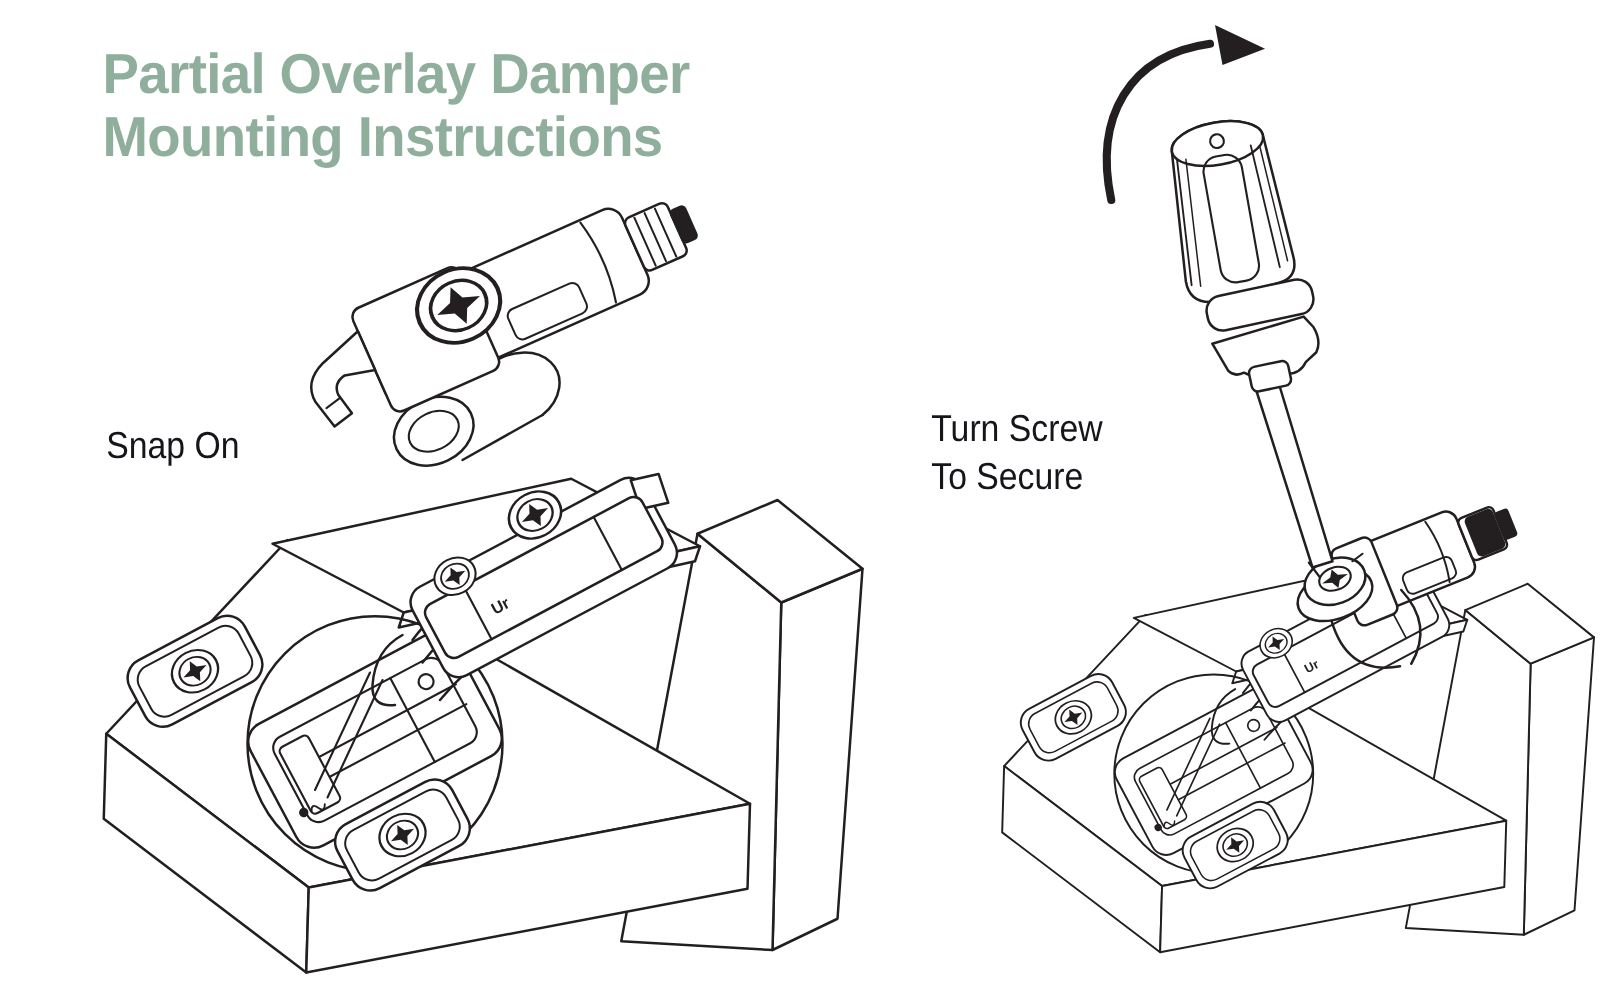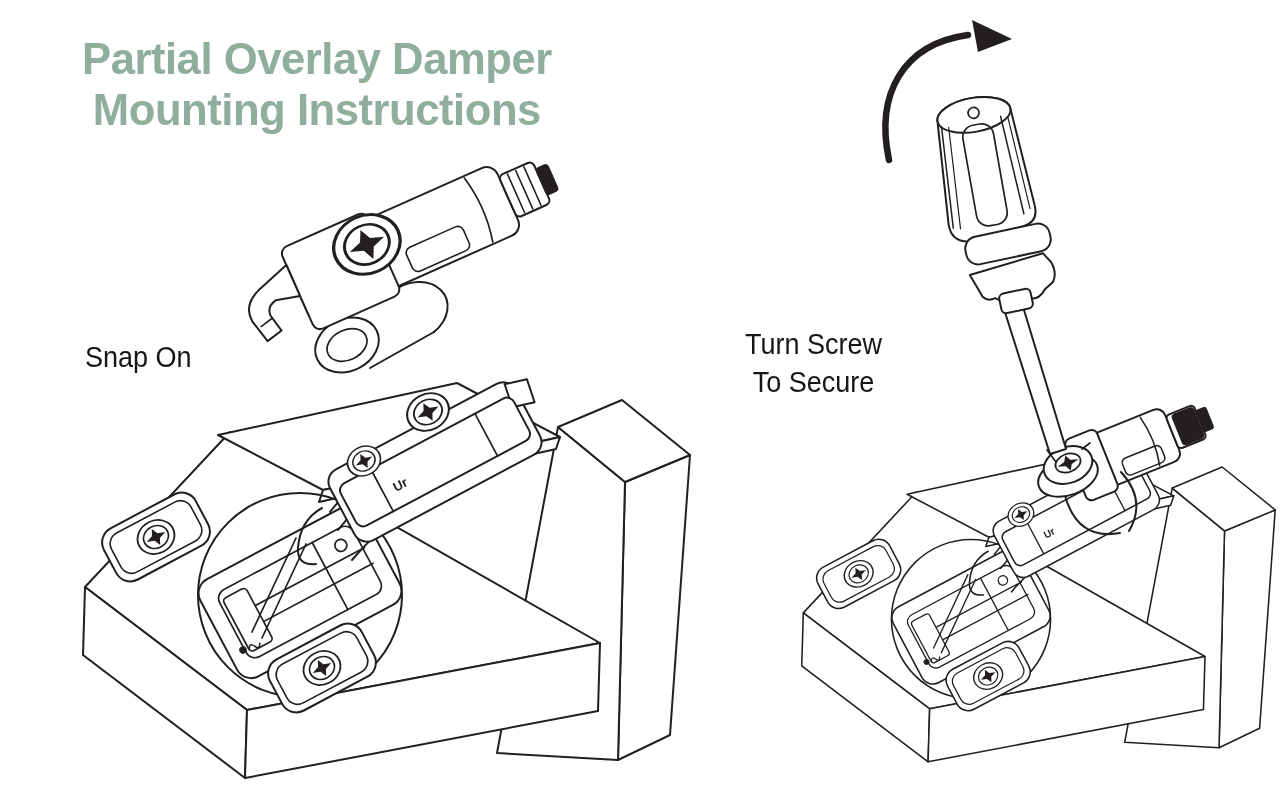--- a/index.html
+++ b/index.html
@@ -1,17 +1,17 @@
 <!DOCTYPE html>
 <html><head>
 <meta charset="utf-8">
 <style>
   html,body{margin:0;padding:0;background:#fff;}
   .canvas{position:relative;width:1280px;height:806px;background:#ffffff;overflow:hidden;
-          font-family:"Liberation Sans",sans-serif;text-align:center;}
+          font-family:"Liberation Sans",sans-serif;}
   svg.diagram{position:absolute;left:0;top:0;width:1280px;height:806px;}
   .title{position:absolute;left:82px;top:4px;font-size:45px;font-weight:bold;line-height:1.13;
          color:#8fae9c;letter-spacing:-0.5px;transform:scaleX(.97);transform-origin:0 0;}
   .step-label{position:absolute;font-size:30px;color:#15161a;line-height:1.26;white-space:nowrap;
          transform:scaleX(.9);transform-origin:0 0;}
   #label-snap{left:85px;top:338px;}
   #label-turn{left:745px;top:325px;}
 </style>
 </head>
 <body>

